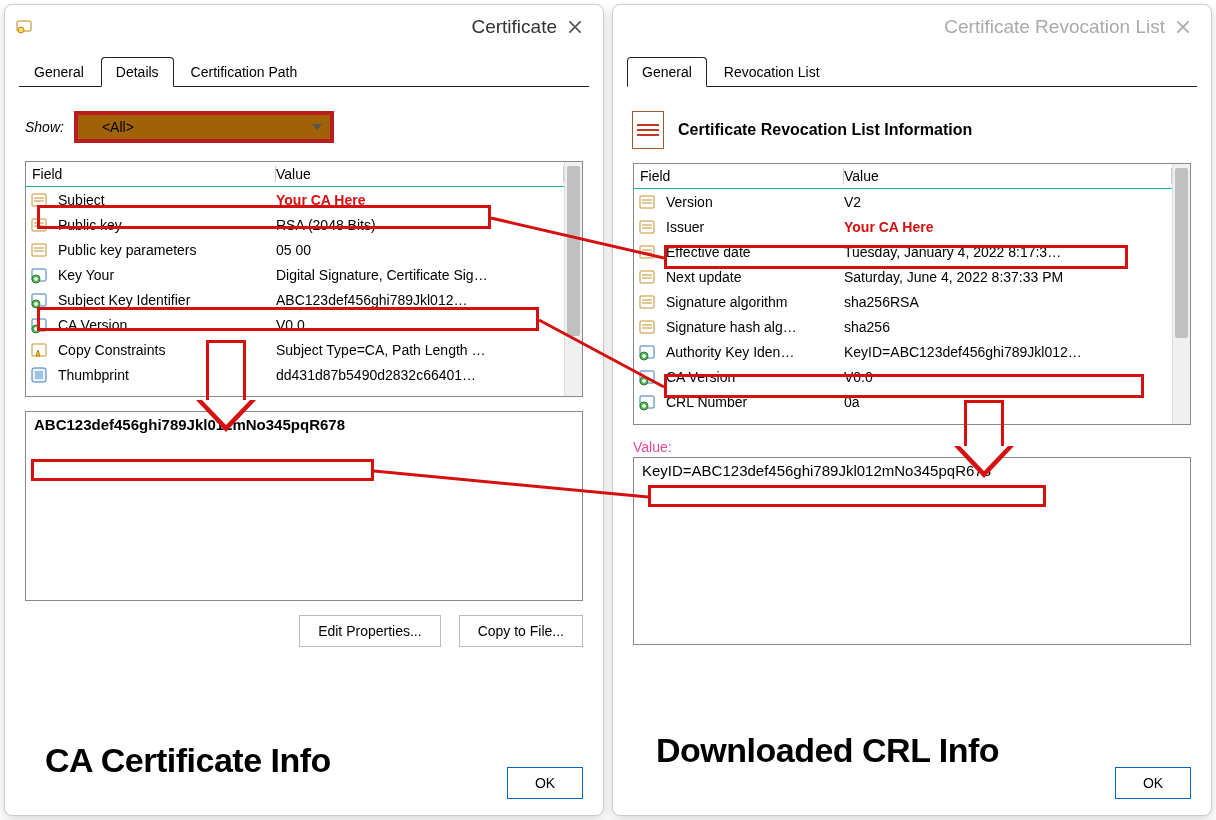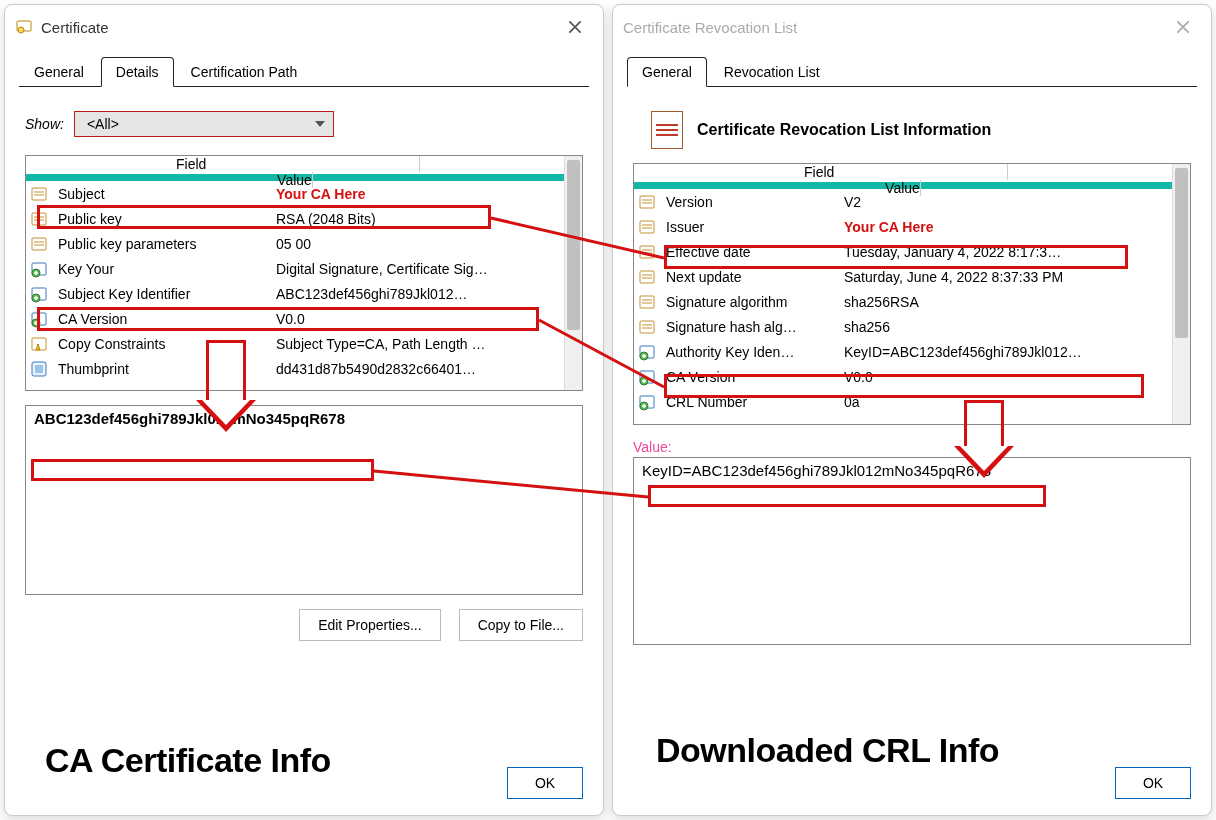--- a/index.html
+++ b/index.html
@@ -22,21 +22,21 @@
     box-shadow: 0 4px 12px rgba(0,0,0,0.15);
   }
   #dlg-left { left: 4px; top: 4px; width: 600px; height: 812px; }
   #dlg-right { left: 612px; top: 4px; width: 600px; height: 812px; color:#888; }
   #dlg-right .contentarea { color:#000; }
   .titlebar {
     display:flex; align-items:center; height:44px; padding:0 10px;
     border-bottom:none;
   }
   .titlebar .icon { width:18px; height:18px; margin-right:8px; display:inline-flex; align-items:center; justify-content:center; }
-  .titlebar .title { font-size:15px; color:#333; flex:1; }
+  .titlebar .title { font-size:19px; color:#333; flex:1;text-align:right; }
   .titlebar .close { width:36px; height:28px; display:flex; align-items:center; justify-content:center; color:#555; border-radius:4px; font-size:14px;}
   #dlg-right .titlebar .title { color:#aaa; }
   #dlg-right .titlebar .close { color:#aaa; }
 
   .tabstrip {
     display:flex; align-items:flex-end; height:34px; border-bottom:1px solid #222;
     margin:4px 14px 0 14px;
   }
   .tab {
     padding:6px 14px 6px 14px; border:1px solid transparent; border-bottom:none;
@@ -45,30 +45,30 @@
   .tab.active {
     border:1px solid #222; border-bottom:1px solid #fff; background:#fff;
     border-top-left-radius:4px; border-top-right-radius:4px;
     position:relative; top:1px; font-weight:400;
   }
 
   .contentarea { padding:14px; }
 
   .show-row { display:flex; align-items:center; margin:10px 6px 18px 6px; }
   .show-row label { margin-right:10px;font-style:italic; }
-  .show-select { border:1px solid #b91c1c; padding:4px 26px 4px 12px; min-width:260px; position:relative; background:#e5e5e5;}
+  .show-select { border:4px solid #b91c1c; padding:4px 26px 4px 24px; min-width:260px; position:relative; background:#a16207;}
   .show-select::after { content:""; position:absolute; right:8px; top:50%; transform:translateY(-50%); border-left:5px solid transparent; border-right:5px solid transparent; border-top:6px solid #555;}
 
   .gridbox {
     border:1px solid #888; margin:0 6px; position:relative;
     display:flex;
   }
   .gridbody { flex:1; }
   .gridhead, .gridrow { display:flex; align-items:center; height:25px; }
-  .gridhead { background:#fff; border-bottom:7px solid #14b8a6;flex-direction:column; }
+  .gridhead { background:#fff; border-bottom:1px solid #14b8a6; }
   .col-f { padding-left:6px; }
   #dlg-left .col-f { width:250px; }
   #dlg-left .col-v { flex:1; }
   #dlg-right .col-f { width:210px; }
   #dlg-right .col-v { flex:1; }
   .gridhead .col-f, .gridhead .col-v { border-right:1px solid #ccc; }
   .rowicon { width:18px; height:18px; margin:0 4px 0 4px; display:inline-flex; align-items:center; justify-content:center; flex-shrink:0; }
   .scrolltrack { width:18px; background:#f0f0f0; border-left:1px solid #ddd; position:relative; }
   .scrollthumb { position:absolute; left:2px; right:2px; background:#c0c0c0; border-radius:2px; }
 
@@ -90,21 +90,21 @@
   .caption {
     position:absolute; font-size:34px; font-weight:700; color:#000;
     letter-spacing:-0.5px;
   }
   #cap-left { left:45px; top:741px; }
   #cap-right { left:656px; top:731px; }
 
   .redbox { position:absolute; border:3px solid #d41010; pointer-events:none; }
   .redtext { color:#d41010; font-weight:700; }
 
-  .crl-header { display:flex; align-items:center; margin:10px 6px 14px 24px; }
+  .crl-header { display:flex; align-items:center; margin:10px 6px 14px 5px; }
   .crl-icon {
     width:32px; height:38px; border:1px solid #a05a2c; background:#fff; margin-right:14px;
     display:flex; flex-direction:column; justify-content:center; gap:3px; padding:4px 4px;
   }
   .crl-icon .xline { height:2px; background:#c0392b; }
   .crl-title { font-size:16px; font-weight:700; }
 
   svg.icn { width:18px; height:18px; }
 
   .truncate { white-space:nowrap; overflow:hidden; text-overflow:ellipsis; padding-right:6px;}

